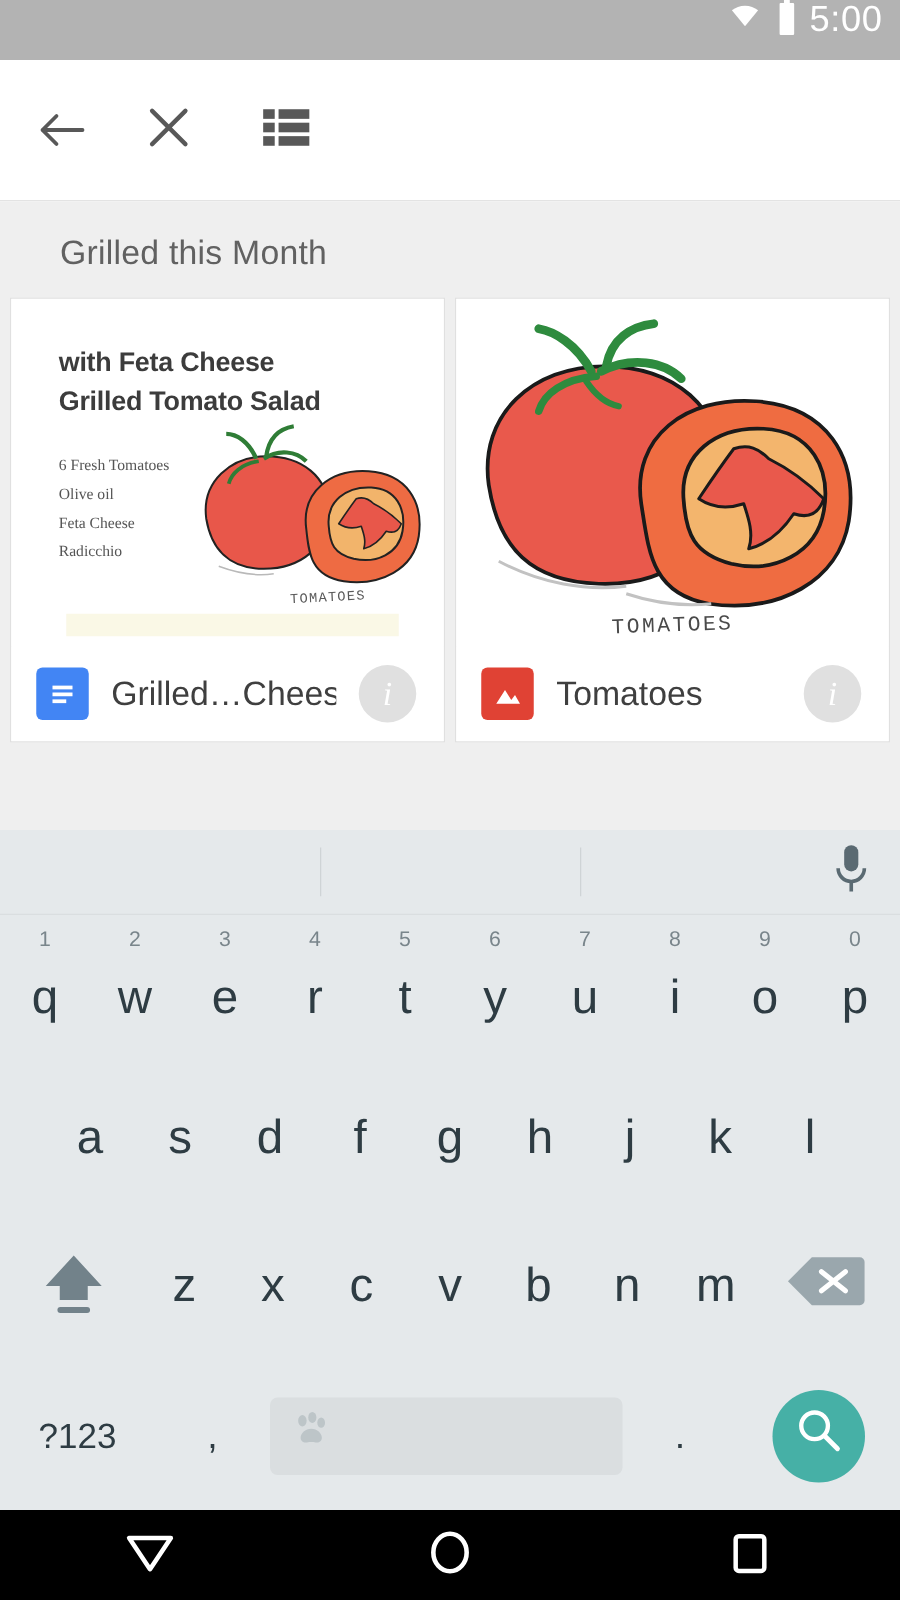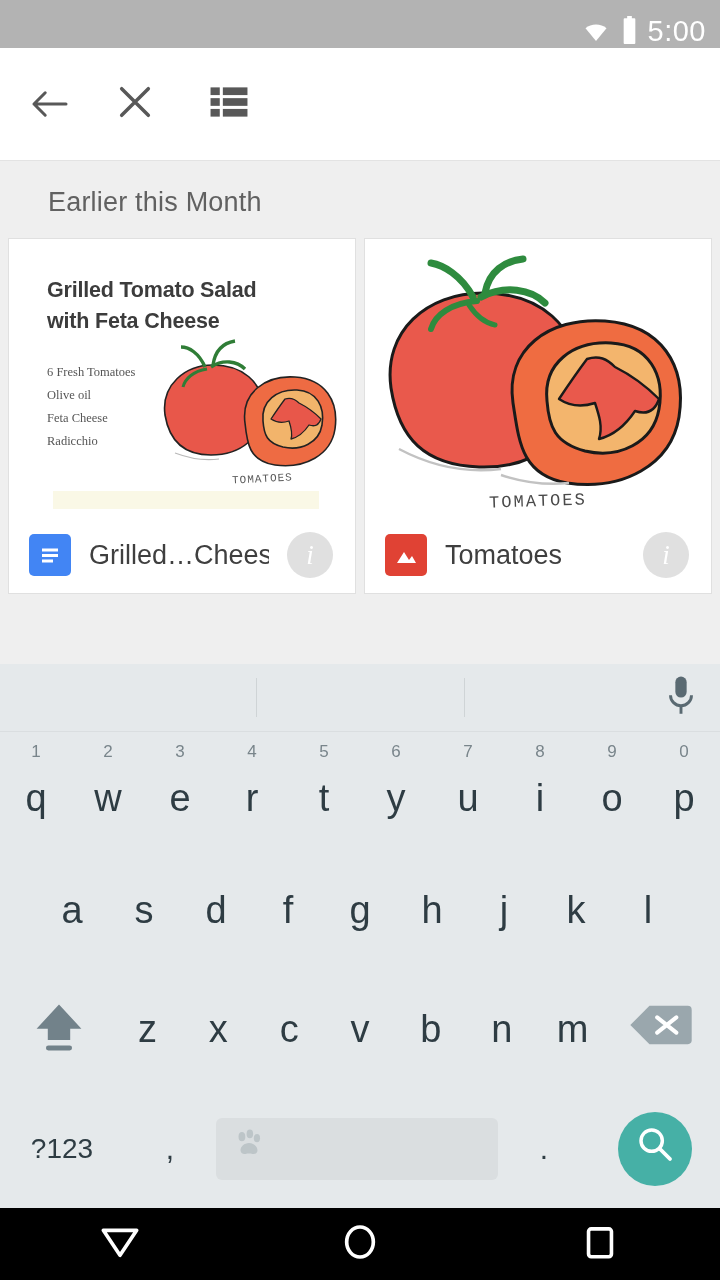--- a/index.html
+++ b/index.html
@@ -7,21 +7,21 @@
   body {
     font-family:"Liberation Sans", sans-serif;
     background:#ffffff;
     overflow:hidden;
     position:relative;
   }
 
   
   .statusbar{
     height:48px; background:#b3b3b3;
-    display:flex; align-items:flex-end; justify-content:flex-end;
+    display:flex; align-items:flex-start; justify-content:flex-end;
     padding-right:14px; gap:10px;
   }
   .sb-time{ color:#fff; font-size:29px; letter-spacing:.5px; }
 
   
   .toolbar{
     height:113px; background:#fff;
     display:flex; align-items:center;
     border-bottom:1px solid #e3e3e3;
     padding:0 22px;
@@ -168,30 +168,30 @@
           <rect x="9" y="8.5" width="16" height="5" fill="#585858"></rect>
         <rect x="1" y="15.5" width="6" height="5" fill="#585858"></rect>
           <rect x="9" y="15.5" width="16" height="5" fill="#585858"></rect>
       </svg>
     </span>
   </div>
 </div>
 
 <div class="results">
 
-  <div class="section-title">Earlier this Month</div>
+  <div class="section-title">Grilled this Month</div>
 
   <div class="grid">
 
     <div class="card">
       <div class="thumb">
         <div class="doc-prev">
           <div class="doc-title">
+            <div>with Feta Cheese</div>
             <div>Grilled Tomato Salad</div>
-            <div>with Feta Cheese</div>
           </div>
           <div class="doc-ing">
             <div>6 Fresh Tomatoes</div>
             <div>Olive oil</div>
             <div>Feta Cheese</div>
             <div>Radicchio</div>
           </div>
 
           <svg class="doc-img" viewBox="0 0 200 160">
             <g stroke="#222" stroke-width="1.6" fill="none" stroke-linejoin="round">

